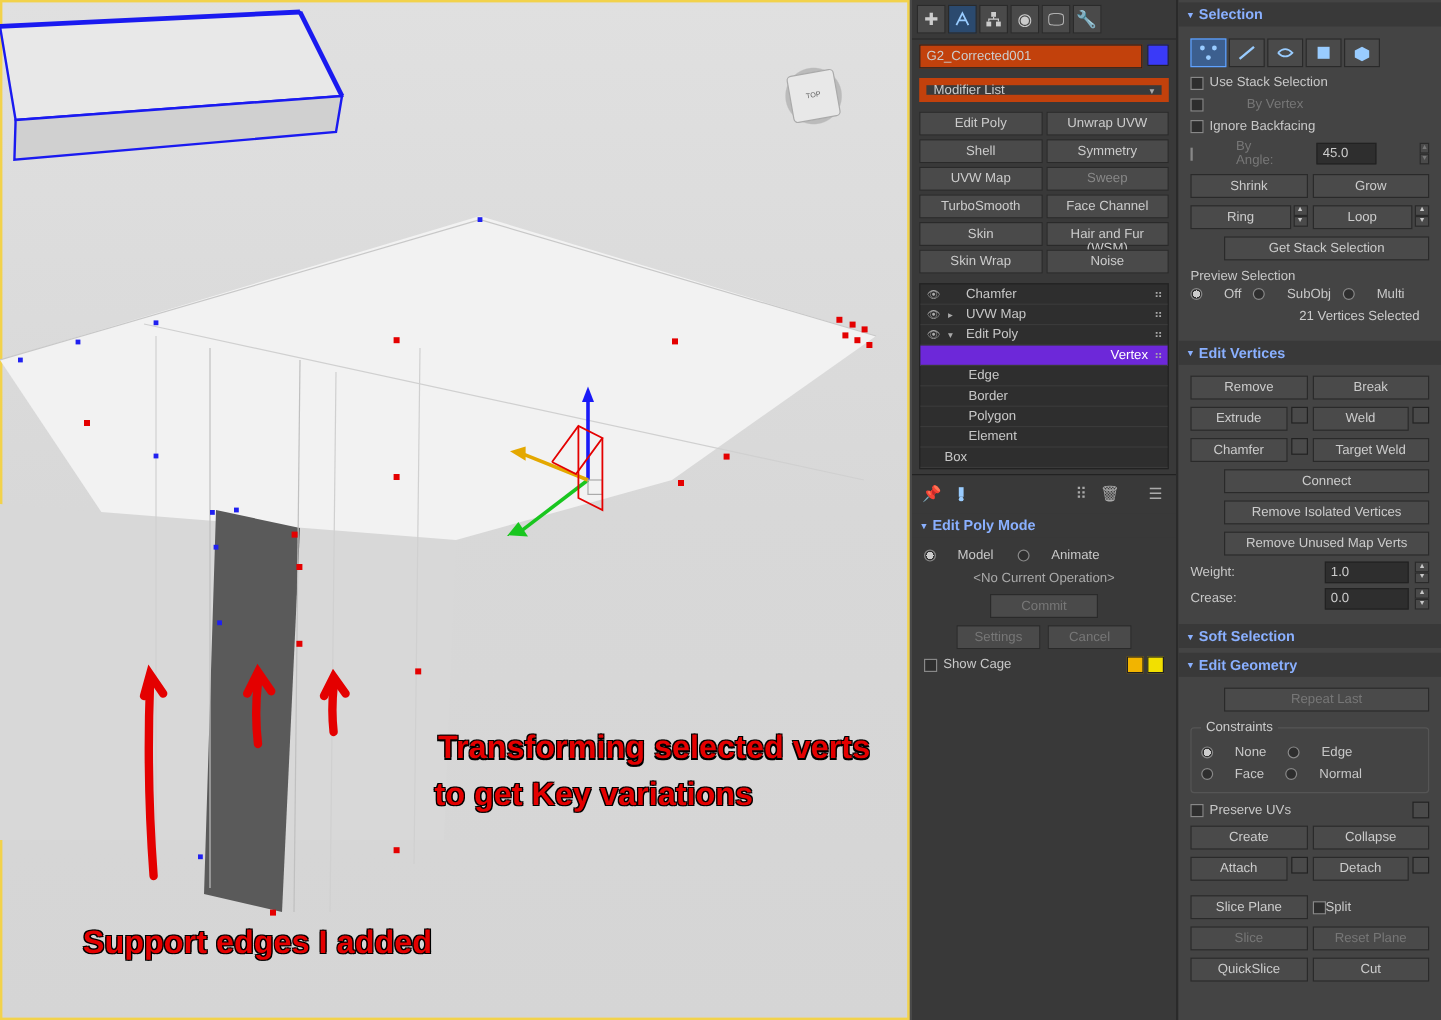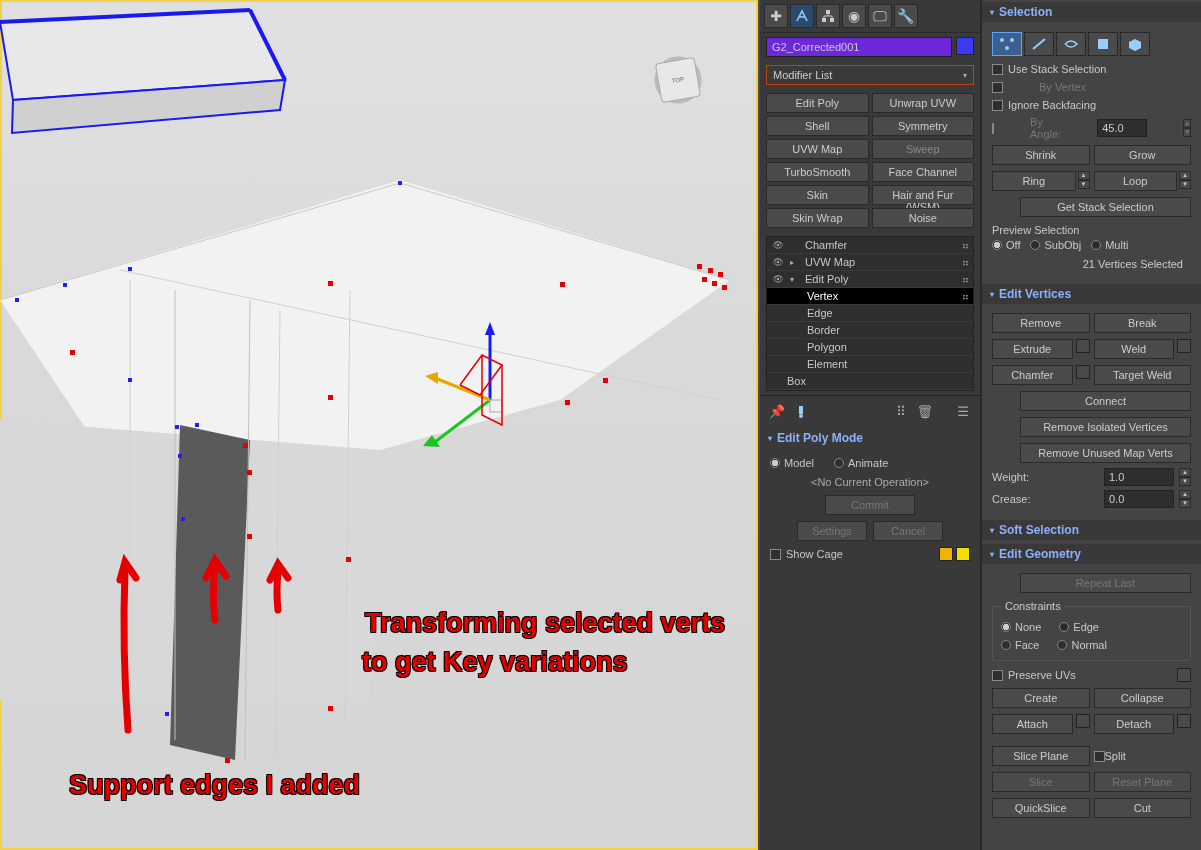--- a/index.html
+++ b/index.html
@@ -14,50 +14,50 @@
 .anno1 { top: 608px; left: 365px; }
 .anno2 { top: 647px; left: 362px; }
 .anno3 { top: 770px; left: 69px; }
 .arrow-svg { position: absolute; pointer-events: none; }
 
 .sidepanel { width: 222px; height: 850px; background: #393939; border-right: 2px solid #2a2a2a; display: flex; flex-direction: column; }
 .toolbar-row { display: flex; gap: 2px; padding: 4px 4px; border-bottom: 1px solid #2a2a2a; }
 .tool-btn { width: 24px; height: 24px; background: #4a4a4a; border: 1px solid #2a2a2a; display: flex; align-items: center; justify-content: center; color: #ccc; font-size: 14px; }
 
 .name-row { display: flex; padding: 4px 6px; gap: 4px; }
-.name-input { flex: 1; background: #6d28d9; border: 1px solid #222; padding: 3px 5px; color: #ccc; font-size: 11px; height: 20px; }
+.name-input { flex: 1; background: #c2410c; border: 1px solid #222; padding: 3px 5px; color: #ccc; font-size: 11px; height: 20px; }
 .color-swatch { width: 18px; height: 18px; background: #3a3af8; border: 1px solid #222; }
 
-.dropdown { margin: 4px 6px; background: #3a3a3a; border: 1px solid #c2410c; padding: 3px 6px; color: #ccc; font-size: 11px; height: 20px; display: flex; justify-content: space-between; align-items: center; }
+.dropdown { margin: 4px 6px; background: #3a3a3a; border: 6px solid #c2410c; padding: 3px 6px; color: #ccc; font-size: 11px; height: 20px; display: flex; justify-content: space-between; align-items: center; }
 .dropdown::after { content: '▾'; font-size: 8px; color: #aaa; }
 
 .mod-grid { display: grid; grid-template-columns: 1fr 1fr; gap: 3px; padding: 4px 6px; }
 .mod-btn { background: #4a4a4a; border: 1px solid #2a2a2a; color: #ccc; padding: 3px 2px; font-size: 11px; text-align: center; height: 20px; }
 .mod-btn.disabled { color: #888; }
 
 .stack { margin: 4px 6px; border: 1px solid #222; background: #2e2e2e; }
 .stack-row { display: flex; align-items: center; padding: 2px 4px; height: 17px; gap: 5px; border-bottom: 1px solid #3a3a3a; }
-.stack-row.sel { background: #000000; color: #fff; }
+.stack-row.sel { background: #6d28d9; color: #fff; text-align: right; }
 .stack-row.indent1 { padding-left: 20px; }
 .stack-row.indent2 { padding-left: 40px; }
 .stack-eye { width: 14px; text-align: center; font-size: 9px; color: #aaa; }
 .stack-tri { width: 10px; font-size: 8px; color: #aaa; }
 .stack-label { flex: 1; font-size: 11px; }
 .stack-end { font-size: 10px; color: #aaa; }
 
 .stack-toolbar { display: flex; gap: 6px; padding: 6px 8px; border-top: 1px solid #222; }
 .stack-tool { width: 18px; height: 18px; display: flex; align-items: center; justify-content: center; color: #aaa; font-size: 13px; }
 
 .rollup { margin: 2px 0; }
 .rollup-header { display: flex; align-items: center; gap: 5px; padding: 3px 8px; background: #393939; color: #8ab0ff; font-weight: 700; font-size: 12px; }
 .rollup-header::before { content: '▾'; font-size: 8px; color: #8ab0ff; }
 .rollup-body { padding: 6px 10px; }
 
 .radio-row { display: flex; gap: 20px; padding: 3px 0; }
-.radio { display: flex; align-items: center; gap: 4px; text-align: center; }
+.radio { display: flex; align-items: center; gap: 18px; text-align: center; }
 .radio-dot { width: 10px; height: 10px; border-radius: 50%; border: 1px solid #888; background: #2e2e2e; }
 .radio.checked .radio-dot { background: radial-gradient(circle, #ccc 0 3px, #2e2e2e 3px); }
 .noop { text-align: center; color: #aaa; padding: 4px 0; font-size: 11px; }
 .btn { background: #4a4a4a; border: 1px solid #2a2a2a; color: #ccc; padding: 3px 8px; font-size: 11px; text-align: center; }
 .btn.disabled { color: #777; }
 .btn-row { display: flex; gap: 6px; justify-content: center; padding: 3px 0; }
 .check-row { display: flex; align-items: center; gap: 5px; padding: 3px 0; }
 .checkbox { width: 11px; height: 11px; border: 1px solid #888; background: #2e2e2e; }
 .swatches { display: flex; gap: 3px; margin-left: auto; }
 .swatch { width: 14px; height: 14px; border: 1px solid #222; }

